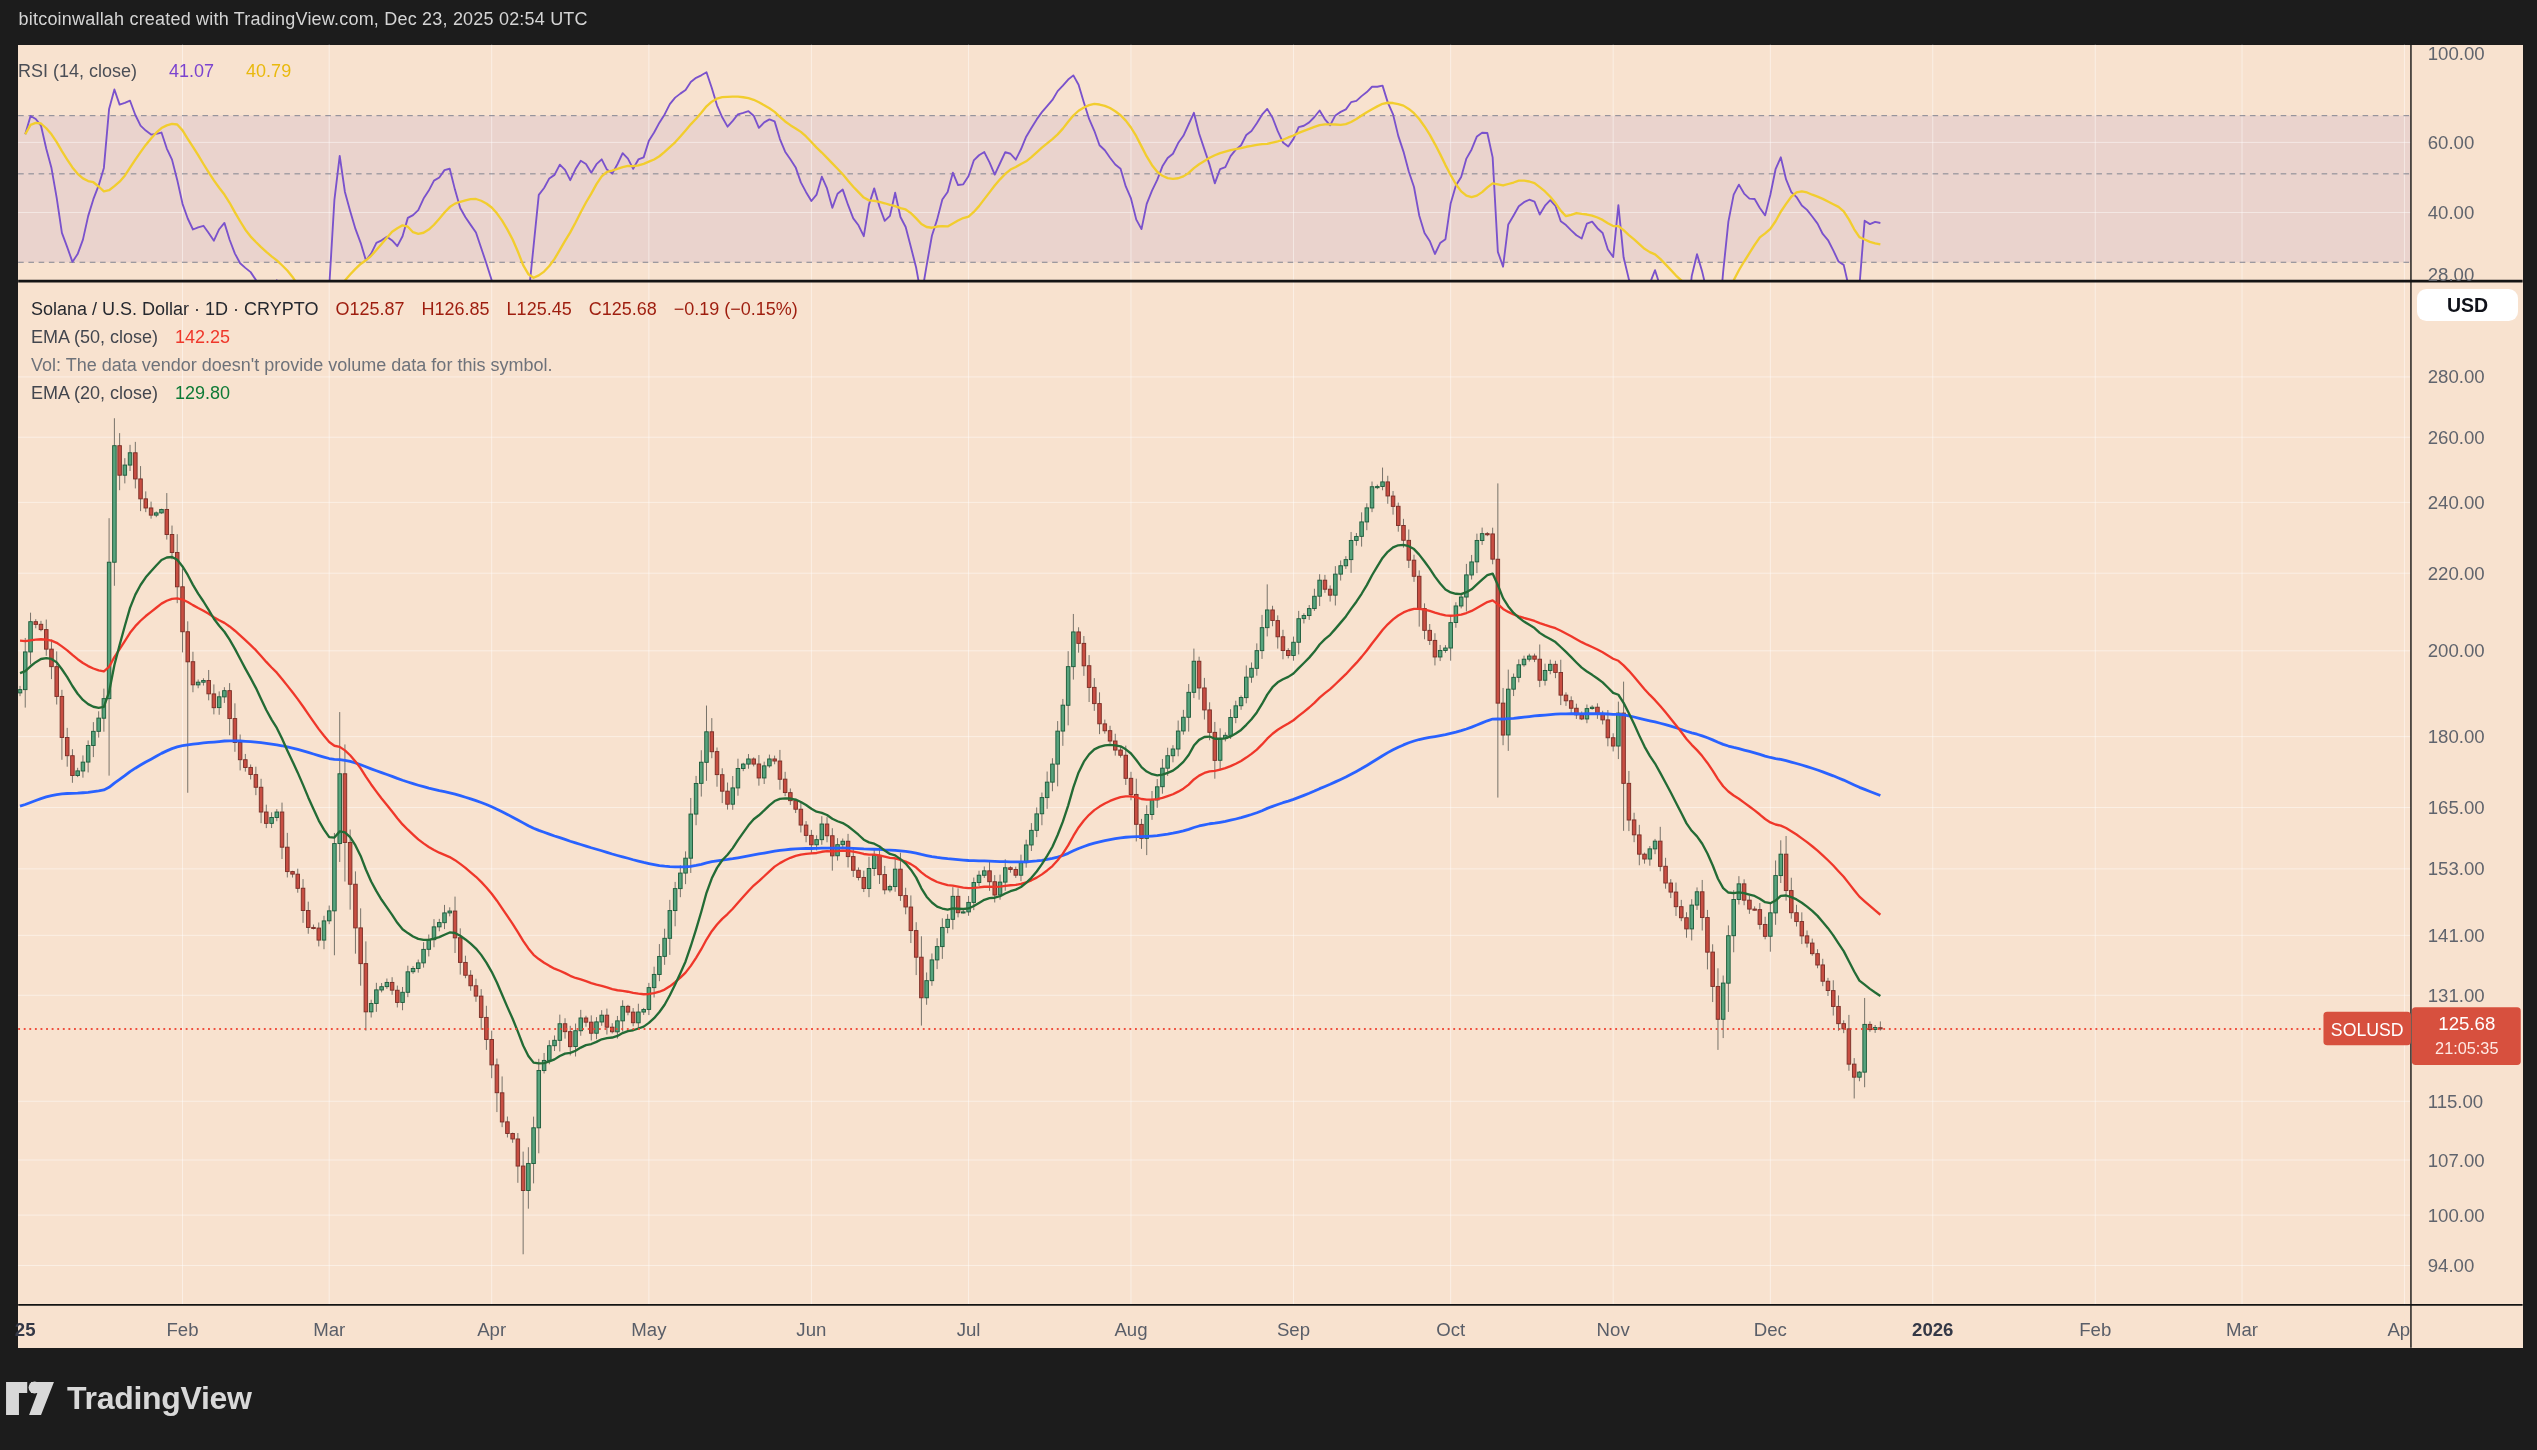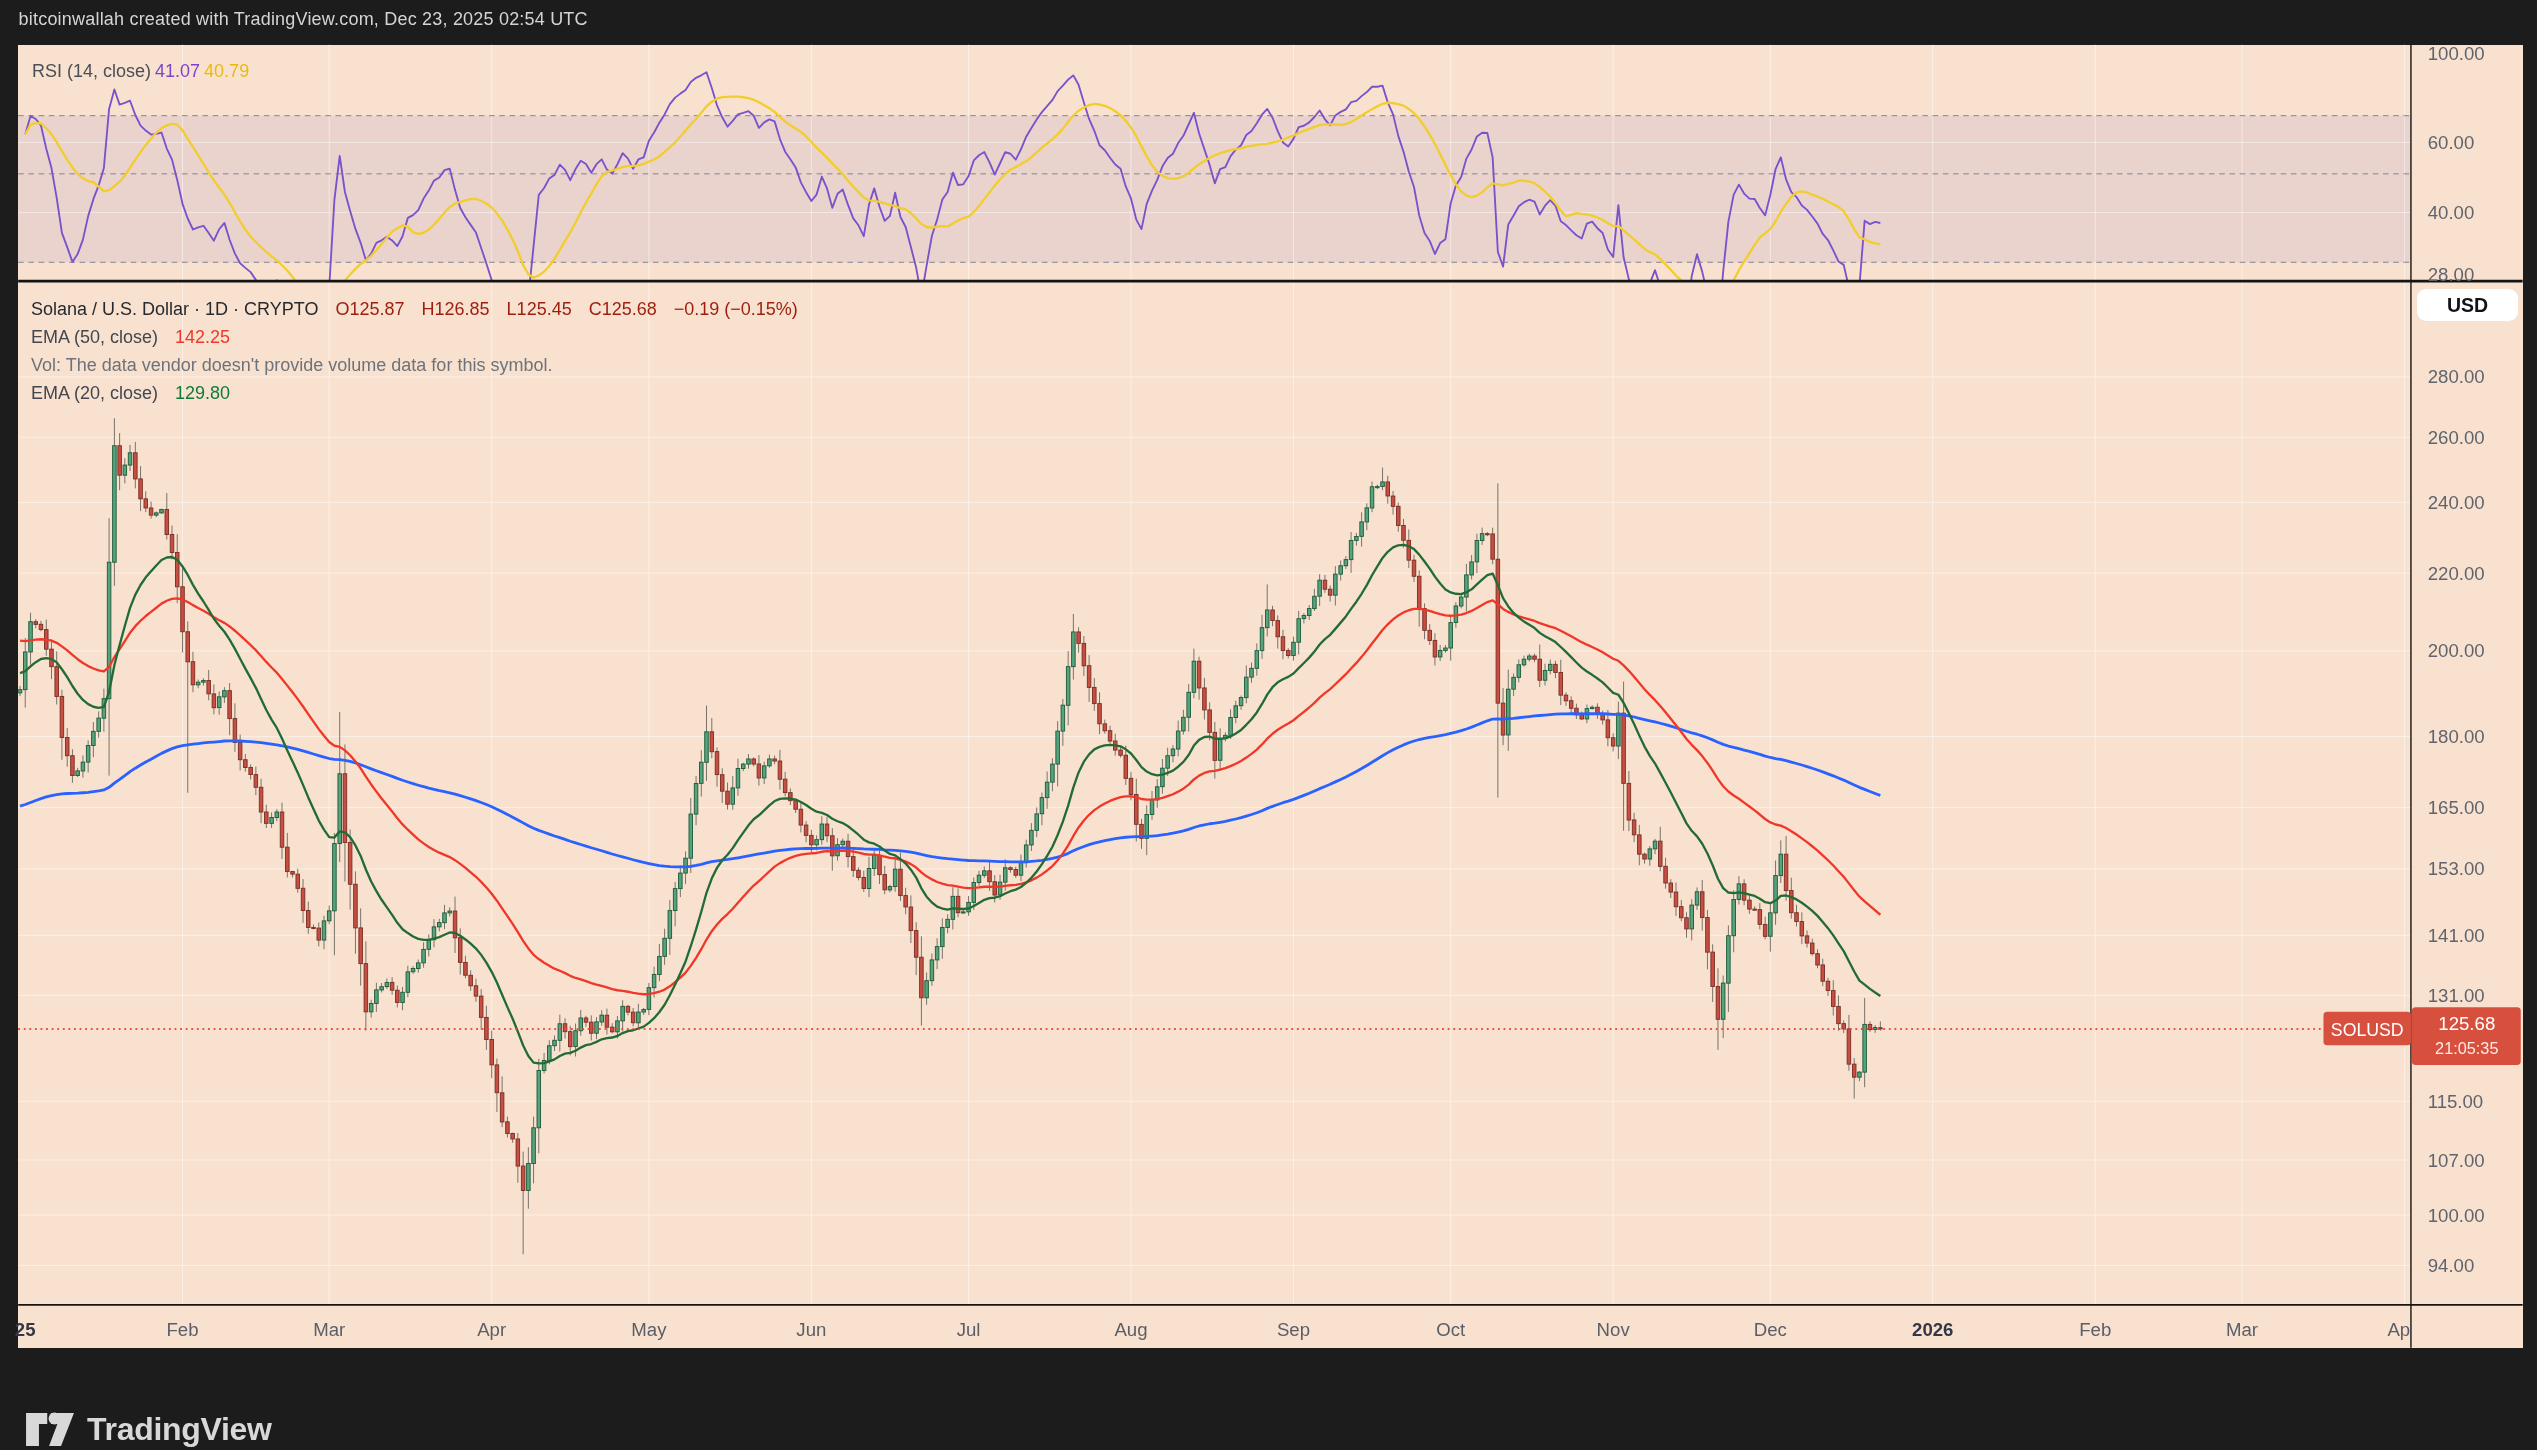--- a/index.html
+++ b/index.html
@@ -1,38 +1,38 @@
 <!DOCTYPE html>
 <html style="font-size:15px"><head>
 <meta charset="utf-8">
 <style>
   html,body{margin:0;padding:0;background:#1c1c1c;}
   .page{position:relative;width:2538px;height:1450px;background:#1c1c1c;overflow:hidden;
         font-family:"Liberation Sans","DejaVu Sans",sans-serif;}
   .watermark-title{position:absolute;left:18.6px;top:9.3px;font-size:18px;color:#d4d4d4;letter-spacing:0.2px;}
   .chart-bg{position:absolute;left:17.7px;top:45px;width:2505px;height:1303px;background:#f8e2cf;}
   #chart-svg{position:absolute;left:0;top:0;}
-  .rsi-legend{position:absolute;left:32px;top:61px;display:flex;gap:4px;align-items:center;
+  .rsi-legend{position:absolute;left:18px;top:61px;display:flex;gap:32px;align-items:center;
               font-size:18px;}
   .rsi-legend .lbl{color:#4b4e56;}
   .v-purple{color:#7b43cf;}
   .v-yellow{color:#e9b90d;}
   .main-legend{position:absolute;left:31px;top:295px;font-size:18px;line-height:28px;color:#43464e;}
   .sym{color:#26292f;}
   .ohlc{color:#9e1d0e;margin-left:12px;}
   .chg{color:#9e1d0e;margin-left:12px;}
   .ema-val{margin-left:12px;}
   .ema50-v{color:#ef372a;}
   .ema200-v{color:#2962ff;}
   .ema20-v{color:#0e7a36;}
   .vol-row{color:#6e727a;}
   .usd-btn{position:absolute;left:2417px;top:289px;width:101px;height:32px;background:#ffffff;
            border:none;border-radius:9.3px;font-family:inherit;font-size:19.5px;font-weight:600;
            color:#10121a;display:flex;align-items:center;justify-content:center;cursor:pointer;}
-  .footer{position:absolute;left:25px;top:1378px;height:41px;display:flex;align-items:center;gap:12px;margin-top:31px;}
+  .footer{position:absolute;left:5px;top:1378px;height:41px;display:flex;align-items:center;gap:12px;}
   .footer .brand{font-size:32px;font-weight:700;color:#d8d8d8;letter-spacing:-0.3px;}
   svg text{font-family:"Liberation Sans","DejaVu Sans",sans-serif;}
 </style>
 </head>
 <body>
 
 <div class="page">
   <div class="watermark-title">bitcoinwallah created with TradingView.com, Dec 23, 2025 02:54 UTC</div>
   <div class="chart-bg"></div>
   <svg id="chart-svg" width="2538" height="1450" viewBox="0 0 2726 1558">

